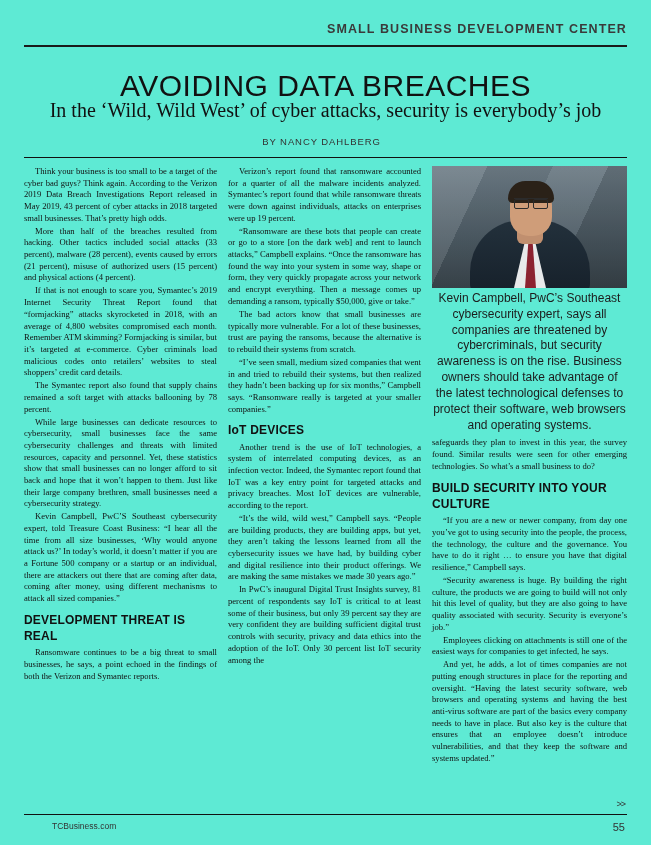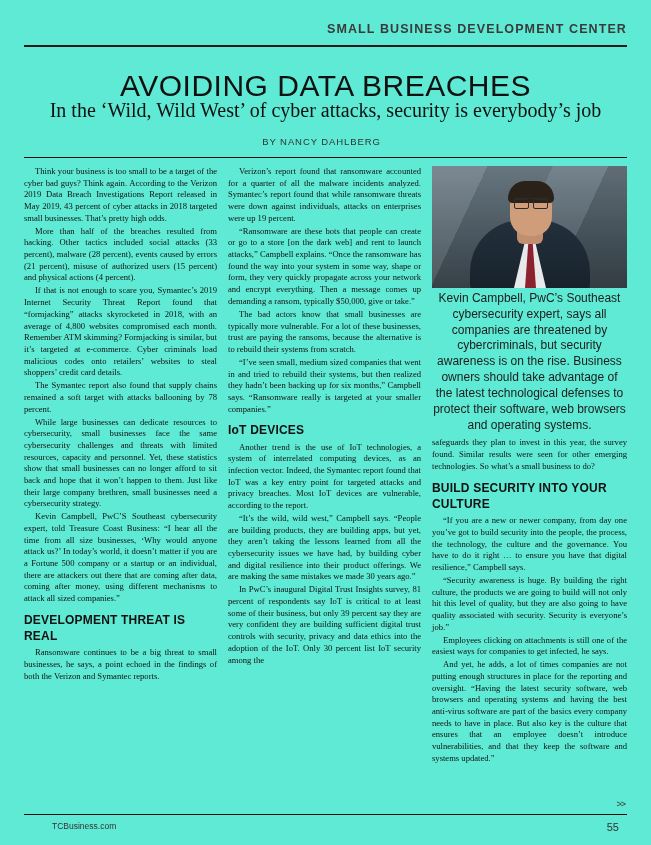--- a/index.html
+++ b/index.html
@@ -235,21 +235,21 @@
     position: absolute;
     left: 52px;
     bottom: 14px;
     font-family: "Liberation Sans", sans-serif;
     font-size: 8.5px;
     color: #333333;
     margin-top: 36px;
   }
   .footer-right {
     position: absolute;
-    right: 32px;
+    right: 26px;
     bottom: 12px;
     font-family: "Liberation Sans", sans-serif;
     font-size: 11px;
     color: #333333;
   }
   .jump-arrows {
     position: absolute;
     right: 26px;
     bottom: 36px;
     font-family: "Liberation Sans", sans-serif;
@@ -304,21 +304,21 @@
           <div class="tie"></div>
           <div class="neck"></div>
           <div class="head"></div>
           <div class="hair"></div>
           <div class="glasses"></div>
         </div>
         <div class="caption">Kevin Campbell, PwC’s Southeast cybersecurity expert, says all companies are threatened by cybercriminals, but security awareness is on the rise. Business owners should take advantage of the latest technological defenses to protect their software, web browsers and operating systems.</div>
       </div>
       <p class="noindent">safeguards they plan to invest in this year, the survey found. Similar results were seen for other emerging technologies. So what’s a small business to do?</p>
       <h3 class="sub">BUILD SECURITY INTO YOUR CULTURE</h3>
-      <p>“If you are a new or newer company, from day one you’ve got to build security into the people, the process, the technology, the culture and the governance. You have to do it right … to ensure you have that digital resilience,” Campbell says.</p>
+      <p>“If you are a new or newer company, from day one you’ve got to using security into the people, the process, the technology, the culture and the governance. You have to do it right … to ensure you have that digital resilience,” Campbell says.</p>
       <p>“Security awareness is huge. By building the right culture, the products we are going to build will not only hit this level of quality, but they are also going to have quality associated with security. Security is everyone’s job.”</p>
       <p>Employees clicking on attachments is still one of the easiest ways for companies to get infected, he says.</p>
       <p>And yet, he adds, a lot of times companies are not putting enough structures in place for the reporting and oversight. “Having the latest security software, web browsers and operating systems and having the best anti-virus software are part of the basics every company needs to have in place. But also key is the culture that ensures that an employee doesn’t introduce vulnerabilities, and that they keep the software and systems updated.”</p>
     </div>
 
   </div>
 
   <div class="jump-arrows">&gt;&gt;</div>
   <div class="rule-bottom"></div>
   <div class="footer-left">TCBusiness.com</div>

